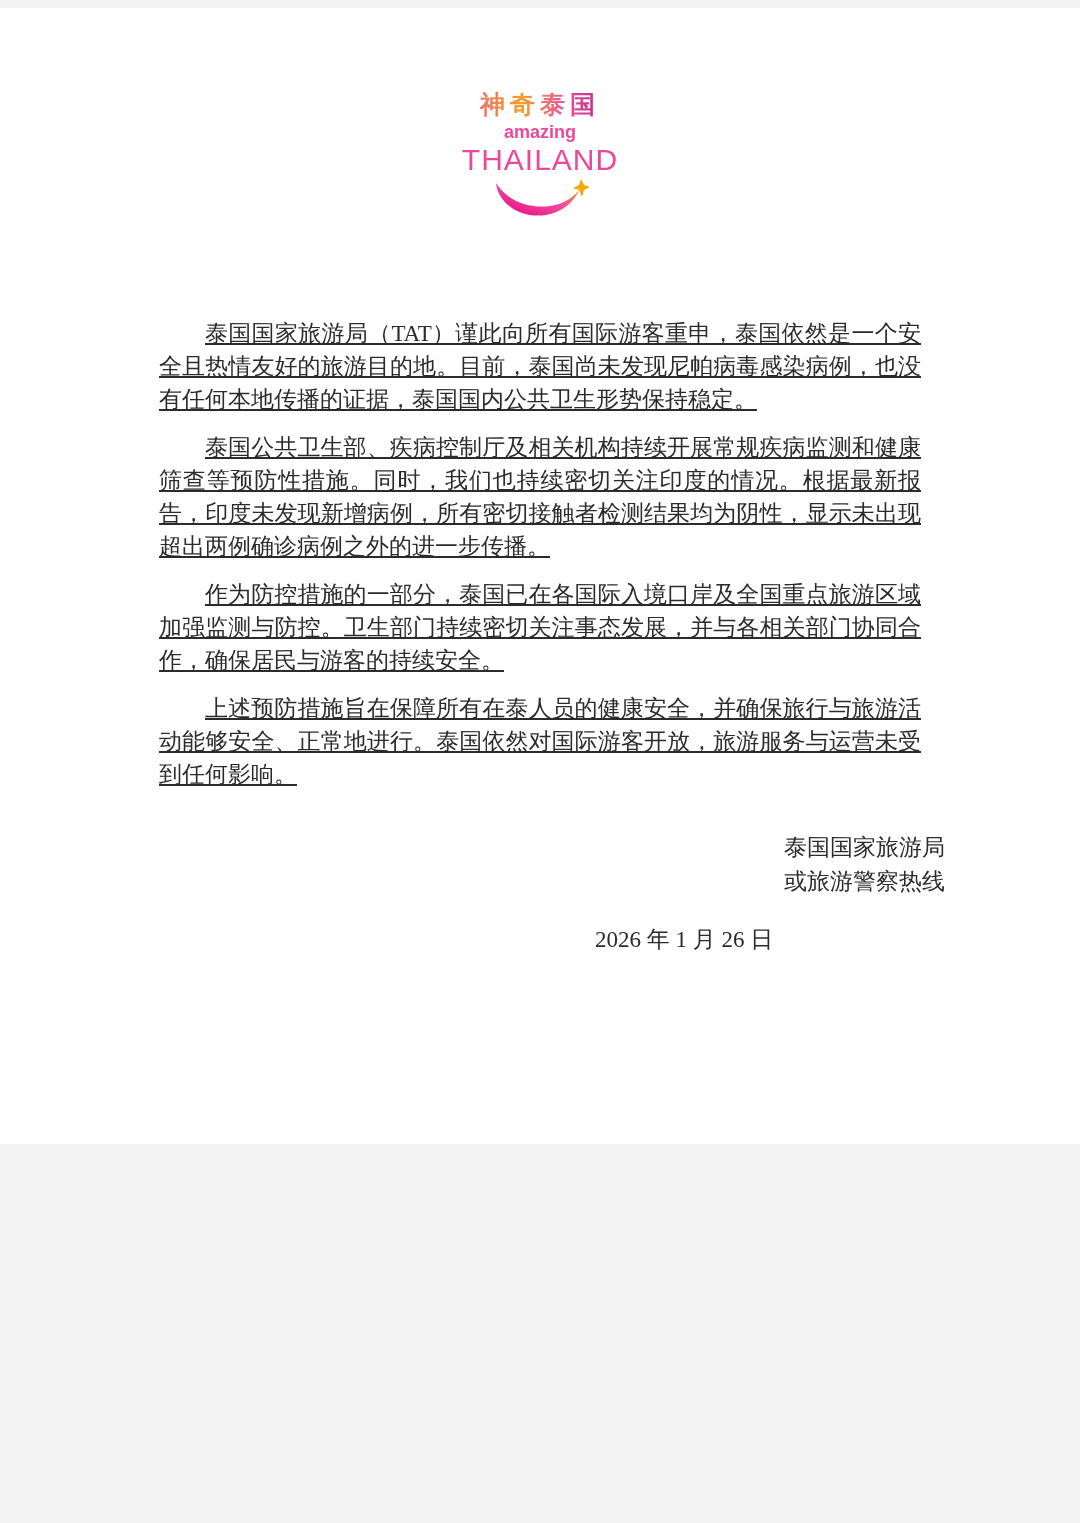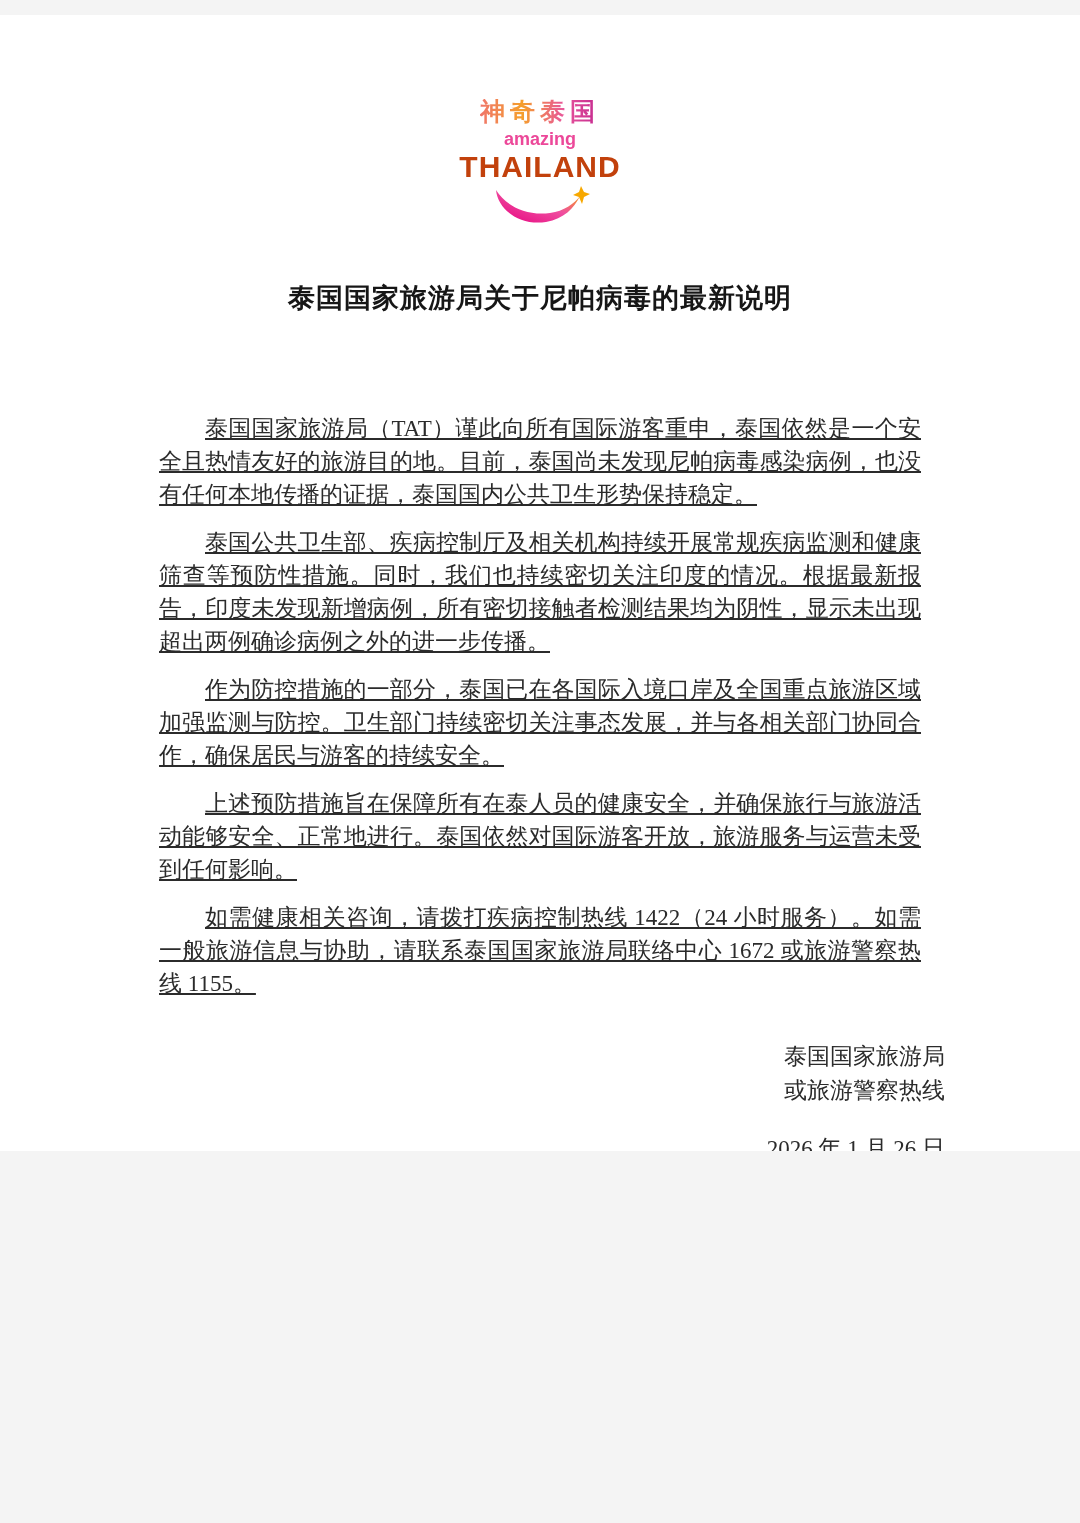--- a/index.html
+++ b/index.html
@@ -1,56 +1,56 @@
 <!DOCTYPE html>
 <html><head>
 <meta charset="utf-8">
 <style>
   html,body{margin:0;padding:0;background:#f4f4f4;}
   .page{
-    width:1080px;height:1136px;margin:15px auto;background:#ffffff;
+    width:1080px;height:1136px;margin:8px auto;background:#ffffff;
     font-family:"Liberation Serif","DejaVu Serif",serif;
     color:#2b2b2b;overflow:hidden;position:relative;
   }
   
   .logo{padding-top:84px;text-align:center;line-height:1;}
   .logo-cn{
     display:inline-block;
     font-family:"Liberation Sans","DejaVu Sans",sans-serif;
     font-size:25px;font-weight:bold;letter-spacing:5px;
     background:linear-gradient(90deg,#f0766a 0%,#f59e2c 35%,#e8559b 70%,#c2278f 100%);
     -webkit-background-clip:text;background-clip:text;color:transparent;
   }
   .logo-amazing{
     font-family:"Liberation Sans","DejaVu Sans",sans-serif;
     font-size:18px;font-weight:bold;color:#ec4899;margin-top:6px;
   }
   .logo-thailand{
     font-family:"Liberation Sans","DejaVu Sans",sans-serif;
-    font-size:30px;font-weight:bold;color:#c2410c;letter-spacing:1px;margin-top:4px;
+    font-size:30px;font-weight:normal;color:#ec4899;letter-spacing:1px;margin-top:4px;
   }
   .logo-swoosh{margin-top:2px;height:44px;}
   
   .title{
     margin-top:52px;text-align:center;
     font-family:"Liberation Sans","DejaVu Sans",sans-serif;
     font-size:27px;font-weight:bold;color:#161616;letter-spacing:1px;
   }
   
   .content{
     width:762px;margin:96px auto 0 auto;
     font-size:23px;line-height:33px;text-align:justify;
   }
   .para{margin:0 0 15px 0;text-indent:2em;text-decoration:underline;}
   .para.tight{margin-bottom:0;}
   .para.cont{text-indent:0;}
   
   .signature{margin:40px 0 0 436px;width:350px;}
   .sig-line{text-align:right;line-height:34px;}
-  .sig-date{margin-top:24px;text-align:right;line-height:34px;text-decoration:underline;}
+  .sig-date{margin-top:24px;text-align:left;line-height:34px;}
 </style>
 </head>
 <body>
 
 <div class="page">
 
   <div class="logo">
     <div class="logo-cn">神奇泰国</div>
     <div class="logo-amazing">amazing</div>
     <div class="logo-thailand">THAILAND</div>
@@ -63,28 +63,26 @@
             <stop offset="1" stop-color="#f7a800"></stop>
           </linearGradient>
         </defs>
         <path d="M16,6 C18,26 40,42 66,38 C84,35 94,24 100,12
                  C94,20 84,27 70,29 C46,32 26,22 16,6 Z" fill="url(#swooshGrad)"></path>
         <path d="M101,2 l3,6 6,2 -6,3 -2,7 -3,-7 -6,-2 6,-3 z" fill="#f7a800"></path>
       </svg>
     </div>
   </div>
 
-  <div class="title">泰国国家旅游局关于尼帕病毒的最新说明</div>
 
   <div class="content">
     <p class="para">泰国国家旅游局（TAT）谨此向所有国际游客重申，泰国依然是一个安全且热情友好的旅游目的地。目前，泰国尚未发现尼帕病毒感染病例，也没有任何本地传播的证据，泰国国内公共卫生形势保持稳定。</p>
     <p class="para">泰国公共卫生部、疾病控制厅及相关机构持续开展常规疾病监测和健康筛查等预防性措施。同时，我们也持续密切关注印度的情况。根据最新报告，印度未发现新增病例，所有密切接触者检测结果均为阴性，显示未出现超出两例确诊病例之外的进一步传播。</p>
     <p class="para">作为防控措施的一部分，泰国已在各国际入境口岸及全国重点旅游区域加强监测与防控。卫生部门持续密切关注事态发展，并与各相关部门协同合作，确保居民与游客的持续安全。</p>
     <p class="para">上述预防措施旨在保障所有在泰人员的健康安全，并确保旅行与旅游活动能够安全、正常地进行。泰国依然对国际游客开放，旅游服务与运营未受到任何影响。</p>
-    <p class="para">如需健康相关咨询，请拨打疾病控制热线 1422（24 小时服务）。如需一般旅游信息与协助，请联系泰国国家旅游局联络中心 1672 或旅游警察热线 1155。</p>
 
     <div class="signature">
       <div class="sig-line">泰国国家旅游局</div>
       <div class="sig-line">或旅游警察热线</div>
       <div class="sig-date">2026 年 1 月 26 日</div>
     </div>
   </div>
 
 </div>
 

